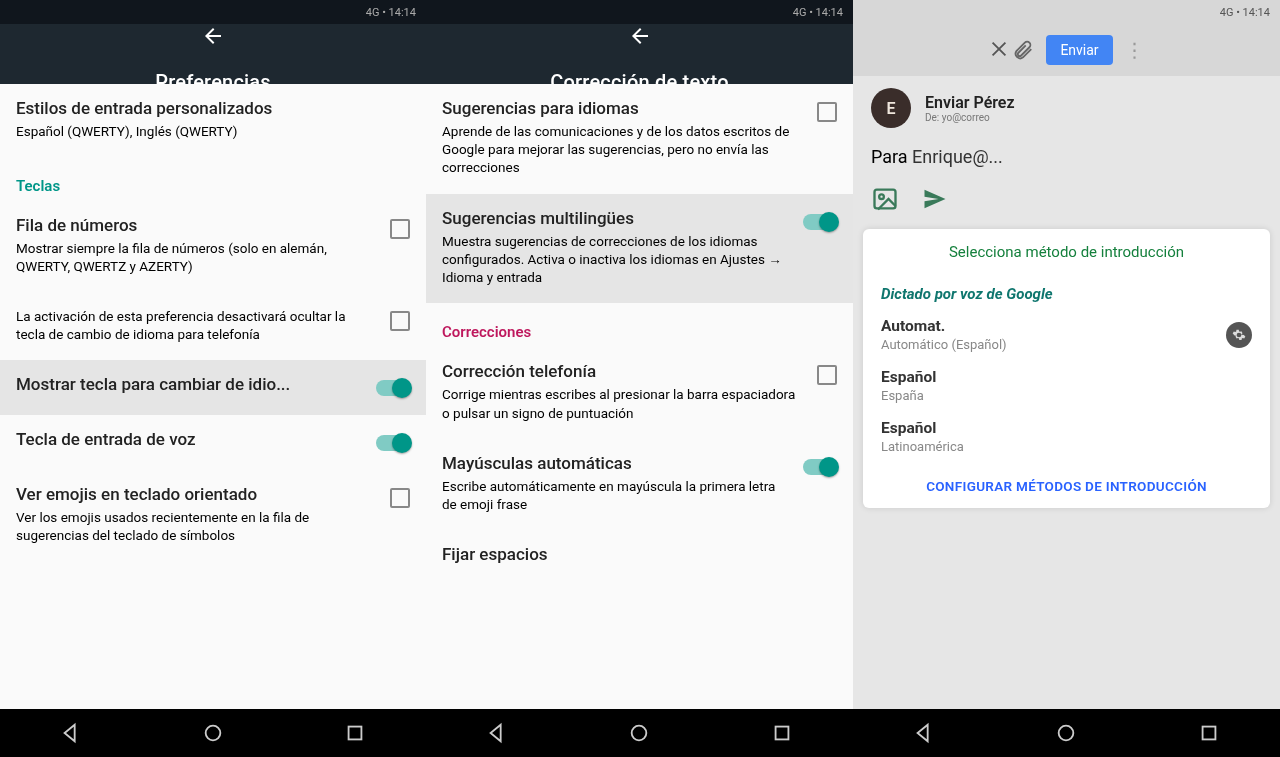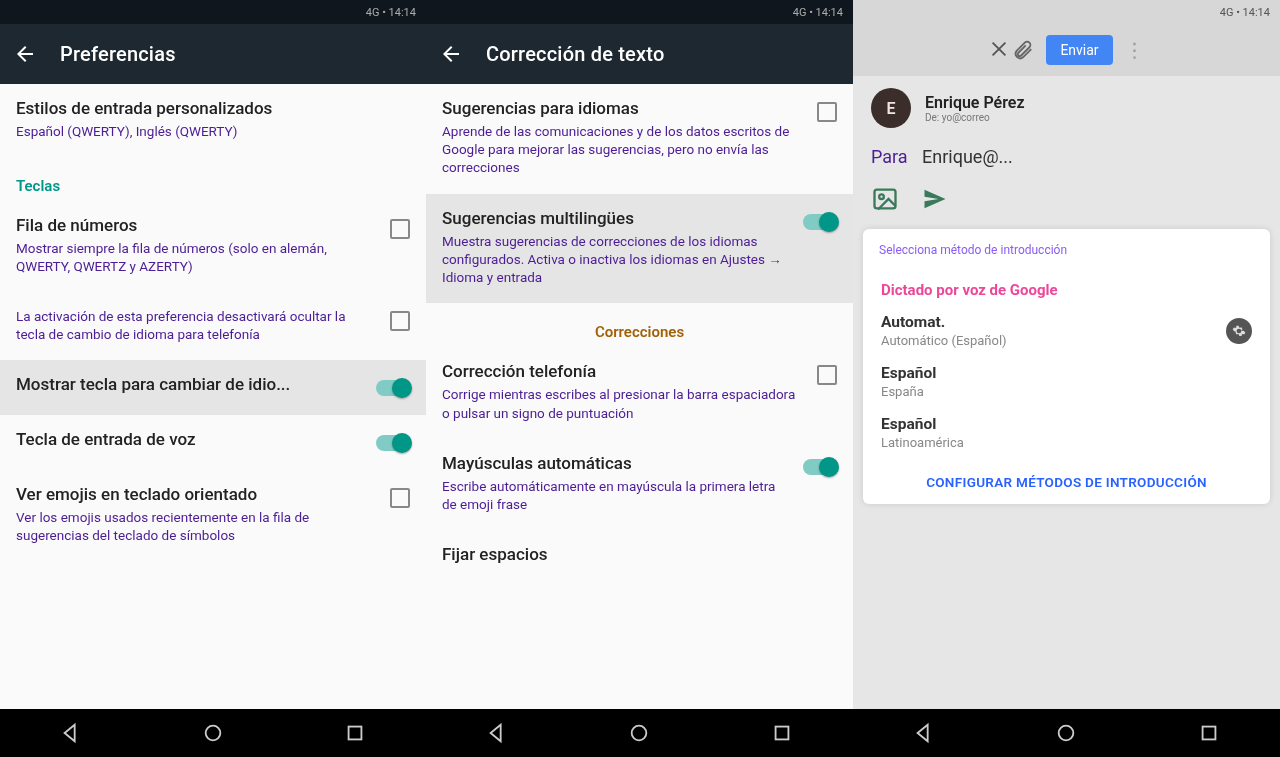--- a/index.html
+++ b/index.html
@@ -4,31 +4,31 @@
 <style>
   * { box-sizing: border-box; margin: 0; padding: 0; }
   html, body { width: 1280px; height: 757px; overflow: hidden; font-family: Roboto, "Segoe UI", Arial, sans-serif; background:#fff; }
   .root { display:flex; width:100%; height:100%; }
   .col { flex:1; display:flex; flex-direction:column; position:relative; }
   .col1 { flex: 0 0 426px; }
   .col2 { flex: 0 0 427px; }
   .col3 { flex: 0 0 427px; background:#e6e6e6; }
 
   .statusbar { height:24px; background:#10161d; color:#aaa; font-size:11px; display:flex; align-items:center; justify-content:flex-end; padding:0 10px; gap:10px;}
-  .appbar { height:60px; background:#1e2830; color:#fff; display:flex; align-items:center; padding:0 12px; gap:22px; }
+  .appbar { height:60px; background:#1e2830; color:#fff; display:flex; align-items:center; padding:0 12px; gap:22px;flex-direction:column; }
   .appbar .back { width:26px; height:26px; display:flex; align-items:center; justify-content:center; cursor:pointer;}
   .appbar .title { font-size:20px; font-weight:500; letter-spacing:.2px; }
 
   .list { flex:1; overflow:hidden; background:#fafafa; }
   .row { display:flex; align-items:flex-start; padding:14px 16px 16px 16px; gap:12px; border-bottom:1px solid transparent;}
   .row .txt { flex:1; }
   .row .ttl { font-size:17px; color:#222; font-weight:500; margin-bottom:4px;}
-  .row .sub { font-size:13.5px; color:#4c1d95; line-height:1.35;}
+  .row .sub { font-size:13.5px; color:#000000; line-height:1.35;}
   .sep  { font-size:15px; color:#009688; font-weight:600; padding:20px 16px 6px 16px;}
-  .sep.gray { color:#a16207;text-align:center;}
+  .sep.gray { color:#be185d;}
   .switch { width:34px; height:16px; background:#c7c7c7; border-radius:10px; margin-top:6px; position:relative; flex:0 0 34px;}
   .switch .knob { width:20px; height:20px; border-radius:50%; background:#eee; position:absolute; top:-2px; left:-2px; box-shadow:0 1px 2px rgba(0,0,0,.35);}
   .switch.on { background:#80cbc4; }
   .switch.on .knob { left:16px; background:#009688;}
   .chk { width:20px; height:20px; border:2px solid #888; border-radius:2px; margin-top:4px; flex:0 0 20px;}
   .highlight { background:#e5e5e5; }
 
   .navbar { height:48px; background:#000; display:flex; align-items:center; justify-content:space-around;}
   .navbtn { width:22px; height:22px; display:block;}
   svg { display:block; }
@@ -38,25 +38,25 @@
   .c3-bar { height:52px; background:#d7d7d7; display:flex; align-items:center; padding:0 12px; justify-content:center;}
   .c3-close{ width:24px; height:24px; color:#444; cursor:pointer;}
   .c3-actions{ display:flex; align-items:center; gap:12px;}
   .c3-attach{ width:22px; height:22px; color:#666;}
   .c3-send{ background:#4285f4; color:#fff; font-size:14px; padding:7px 14px; border-radius:4px;}
   .c3-from{ display:flex; align-items:center; gap:14px; padding:12px 18px 4px 18px;}
   .avatar{ width:40px; height:40px; border-radius:50%; background:#3a2d2a; display:flex; align-items:center; justify-content:center; color:#efe6dc; font-weight:600;}
   .from-name{ font-size:16px; font-weight:600; color:#222;}
   .from-addr{ font-size:10px; color:#777;}
   .c3-to{ padding:14px 18px 12px 18px; font-size:18px; color:#333;}
-  .c3-to .lbl{ color:#4c1d95; margin-right:10px;}
+  .c3-to .lbl{ color:#000000; }
   .c3-icons{ display:flex; gap:22px; padding:6px 18px 10px 18px; color:#4a6;}
   .panel{ margin:6px 10px 0 10px; background:#fff; border-radius:6px; box-shadow:0 0 6px rgba(0,0,0,.12); padding:14px 16px 8px 16px;}
-  .panel .hdr{ text-align:left; font-size:12px; color:#8b5cf6; padding-bottom:12px;}
-  .panel .sec{ font-size:15px; font-weight:700; color:#ec4899; padding:12px 2px 6px 2px;}
+  .panel .hdr{ text-align:center; font-size:15px; color:#15803d; padding-bottom:12px;}
+  .panel .sec{ font-size:15px; font-weight:700; color:#0f766e; padding:12px 2px 6px 2px;font-style:italic;}
   .opt{ padding:8px 2px;}
   .opt .ol{ font-size:15.5px; font-weight:700; color:#333;}
   .opt .os{ font-size:13px; color:#888; margin-top:2px;}
   .opt.row2{ display:flex; align-items:center; justify-content:space-between;}
   .gear{ width:26px; height:26px; border-radius:50%; background:#555; display:flex; align-items:center; justify-content:center;}
   .panel .link{ text-align:center; color:#2962ff; font-size:13.5px; font-weight:600; letter-spacing:.3px; padding:16px 0 6px 0; text-transform:uppercase;}
   .dots{ color:#999; font-size:20px;}
 </style>
 </head>
 <body>
@@ -215,21 +215,21 @@
             <path d="M21 11l-9 9a5 5 0 0 1-7-7l9-9a3.5 3.5 0 0 1 5 5l-9 9a2 2 0 0 1-3-3l8-8"></path>
           </svg>
         <div class="c3-send">Enviar</div>
         <span class="dots">⋮</span>
       </div>
     </div>
 
     <div class="c3-from">
       <div class="avatar">E</div>
       <div>
-        <div class="from-name">Enrique Pérez</div>
+        <div class="from-name">Enviar Pérez</div>
         <div class="from-addr">De: yo@correo</div>
       </div>
     </div>
 
     <div class="c3-to">
       <span class="lbl">Para</span>
       <span>Enrique@...</span>
     </div>
 
     <div class="c3-icons">

